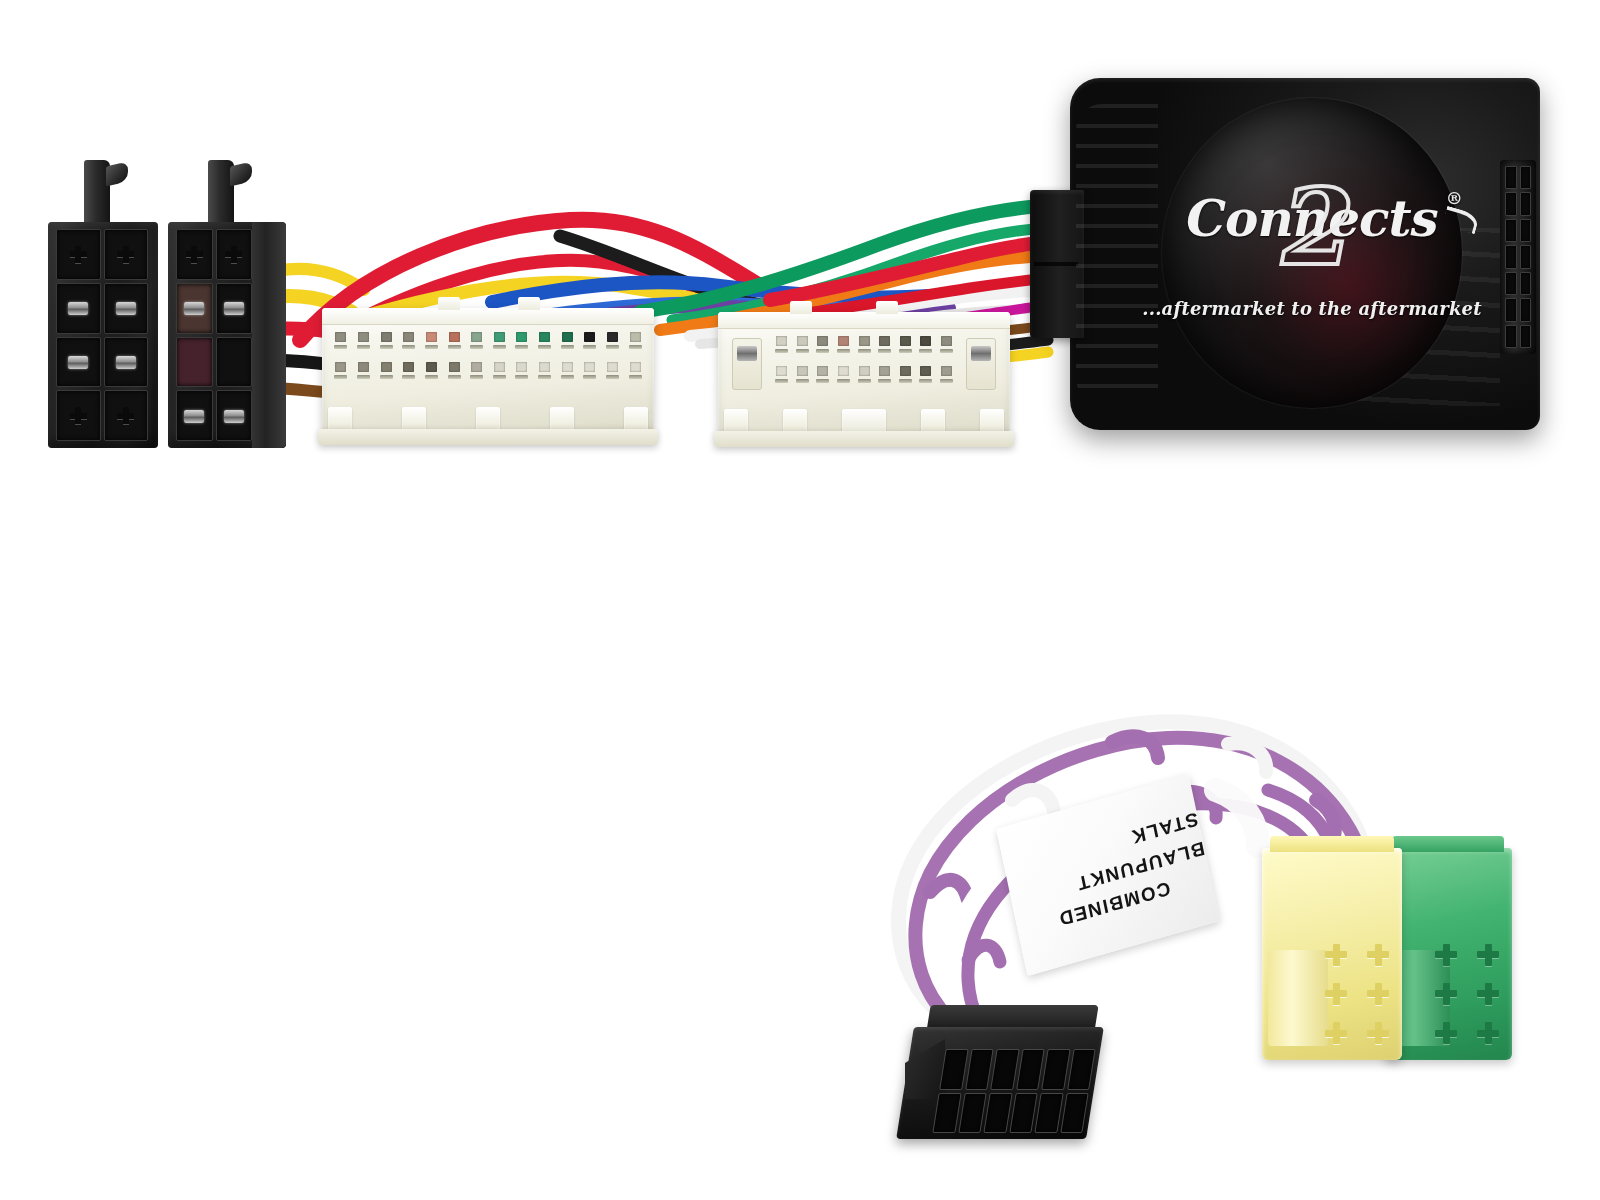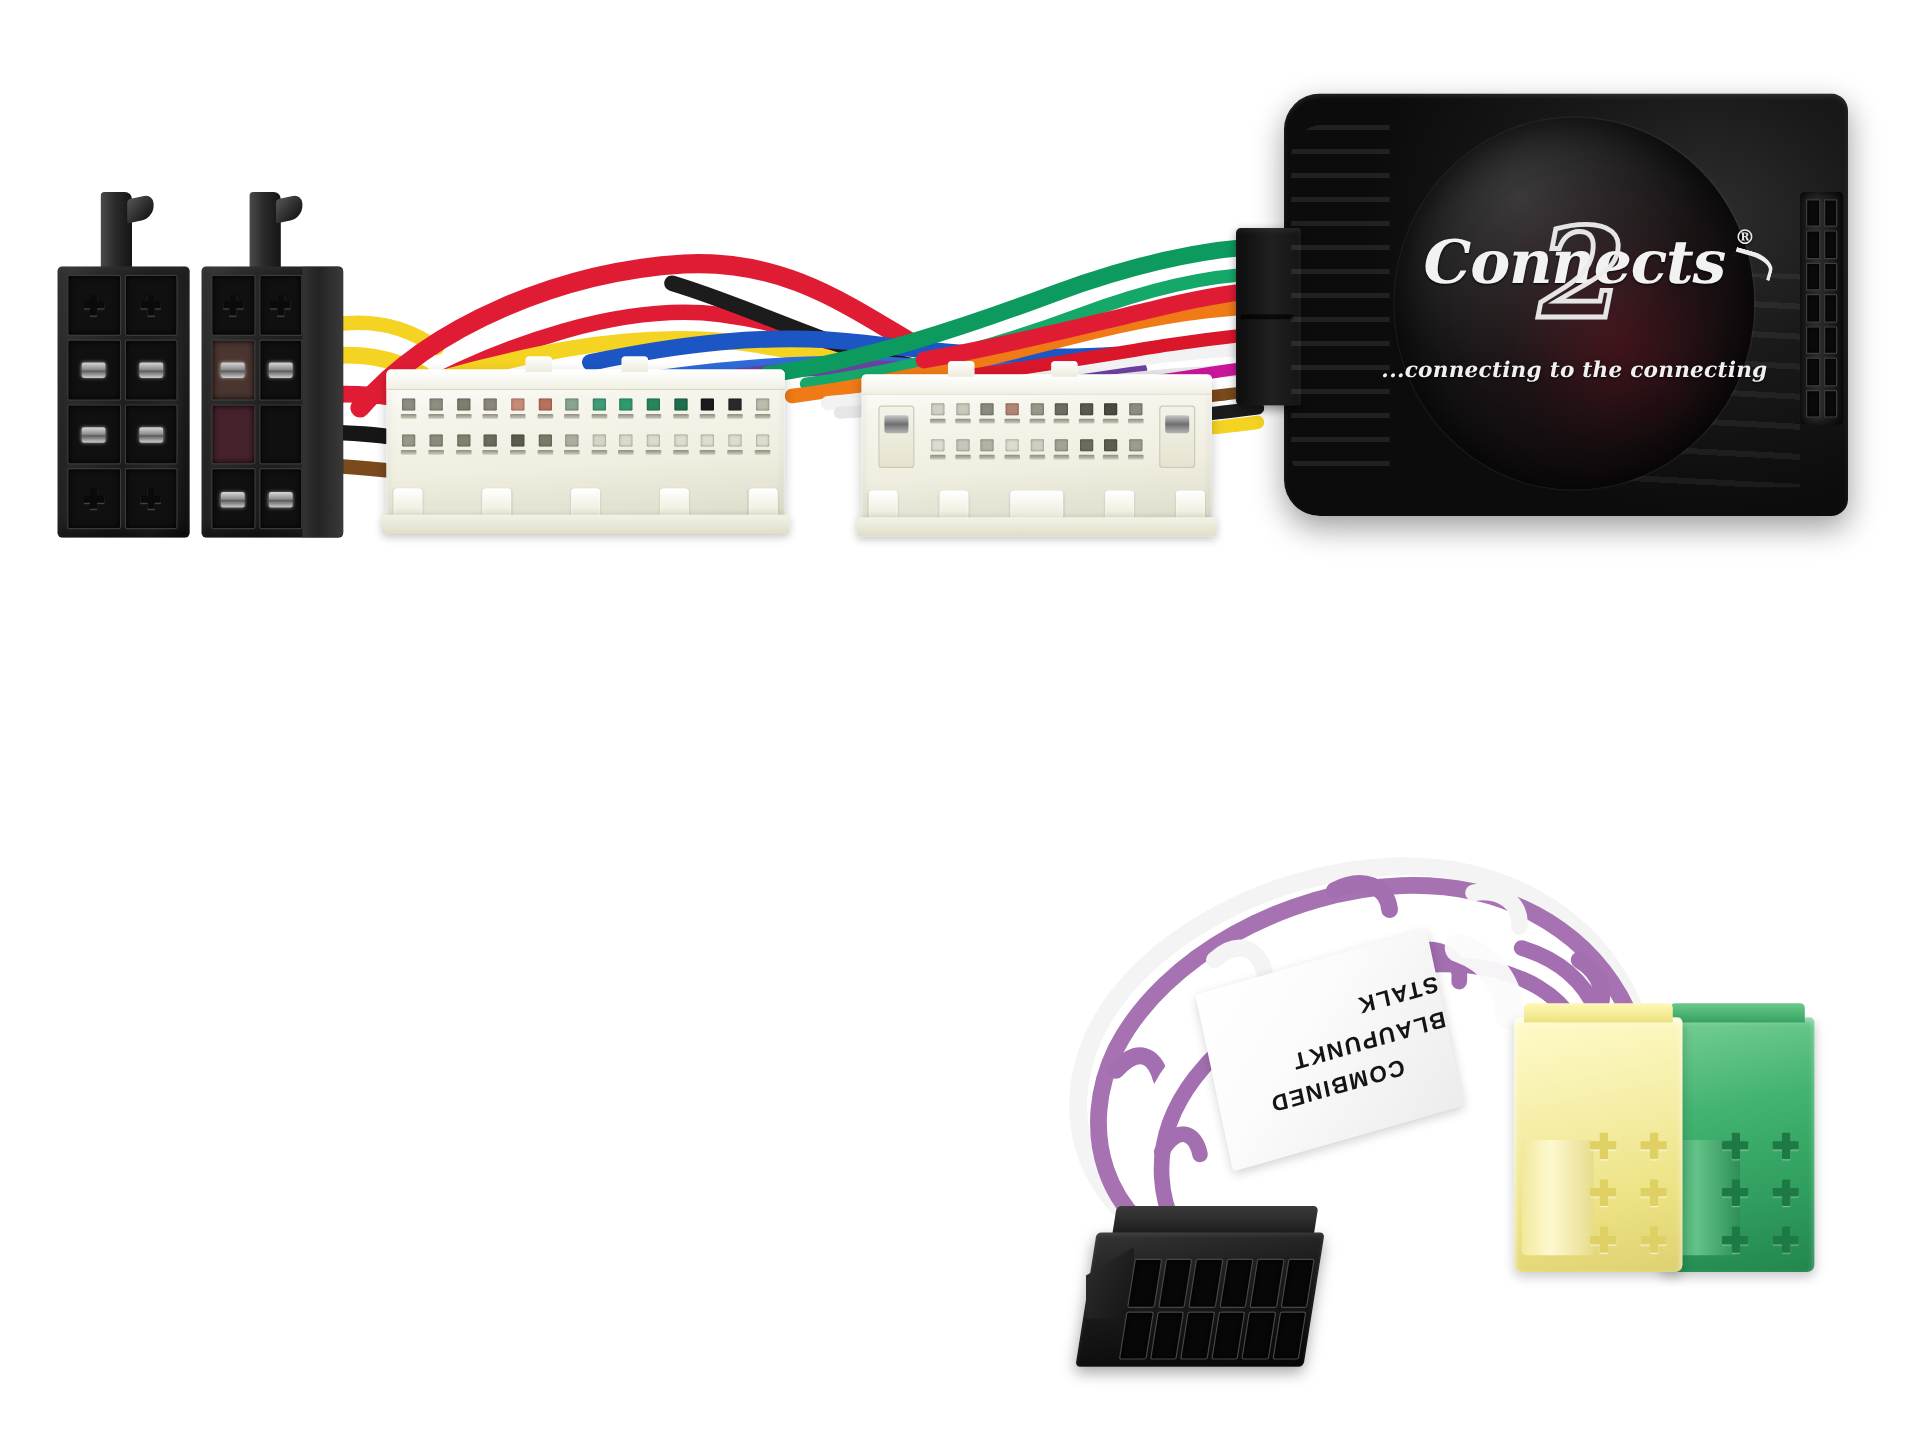--- a/index.html
+++ b/index.html
@@ -679,21 +679,21 @@
     <div class="mod-ribs2"></div>
     <div class="mod-disc"></div>
 
     <div class="logo-wrap">
       <div class="logo-main">
         <span>Connects</span>
         <span class="logo-2">2</span>
         <span class="logo-reg">®</span>
         <span class="logo-swoosh"></span>
       </div>
-      <div class="logo-tag">...connecting to the connecting</div>
+      <div class="logo-tag">...aftermarket to the aftermarket</div>
     </div>
 
     <div class="mod-port">
       <div class="port-hole"></div>
       <div class="port-hole"></div>
       <div class="port-hole"></div>
       <div class="port-hole"></div>
       <div class="port-hole"></div>
       <div class="port-hole"></div>
       <div class="port-hole"></div>

